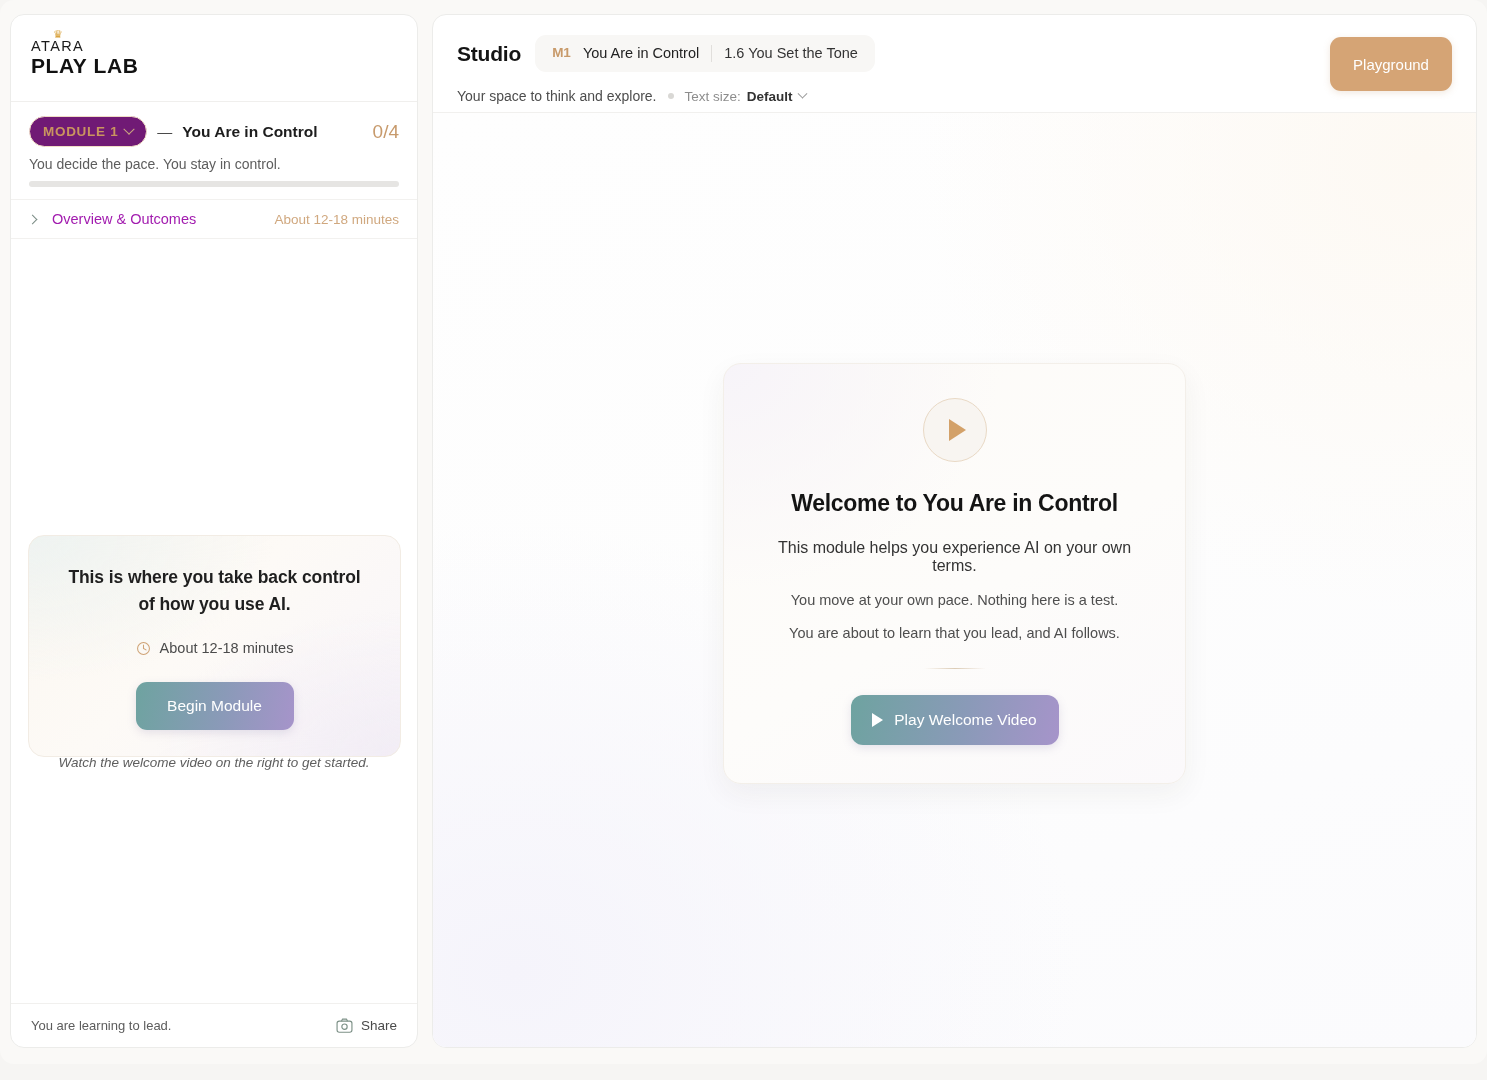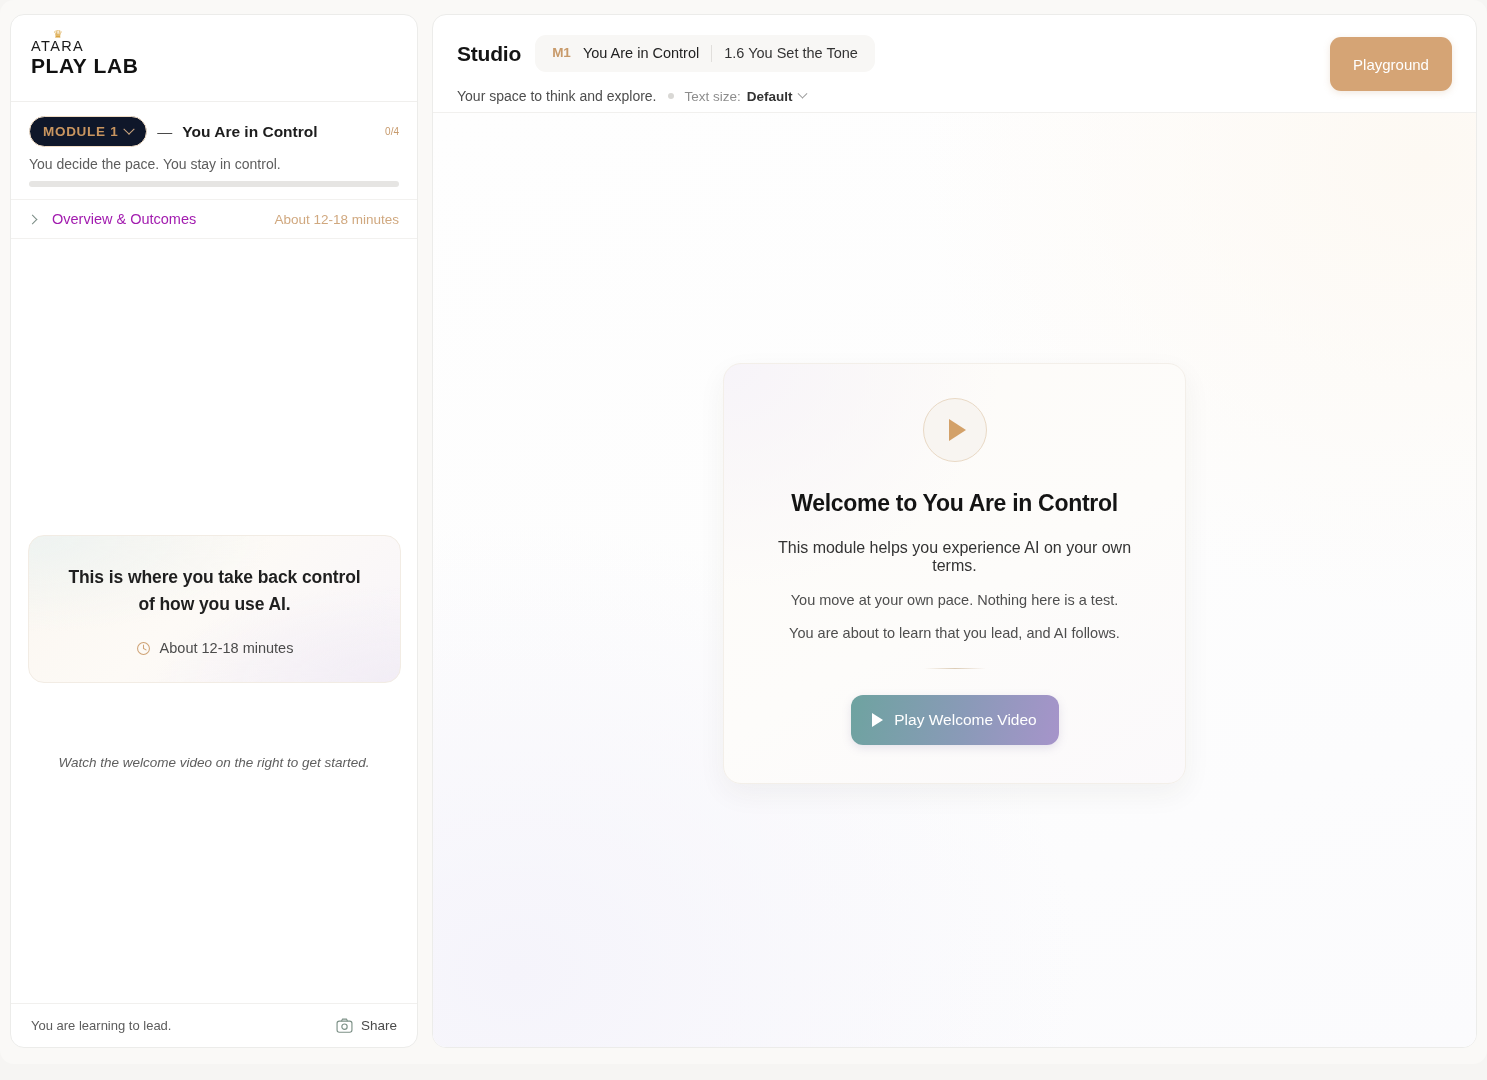--- a/index.html
+++ b/index.html
@@ -92,21 +92,21 @@
   .module-row {
     display: flex;
     align-items: center;
     gap: 10px;
   }
   .module-pill {
     display: inline-flex;
     align-items: center;
     gap: 7px;
     border: 1px solid #f0ddc6;
-    background: #0f172a;
+    background: #701a75;
     border-radius: 999px;
     padding: 7px 13px;
     color: #c9955f;
     font-size: 13.5px;
     font-weight: 700;
     letter-spacing: 0.7px;
     cursor: pointer;
   }
   .chev-sm {
     display: inline-block;
@@ -117,21 +117,21 @@
   }
   .module-dash { color: #4a4a4a; font-size: 15px; }
   .module-title {
     font-size: 15.5px;
     font-weight: 700;
     color: #1d1d1d;
   }
   .module-count {
     margin-left: auto;
     color: #c79a6c;
-    font-size: 10px;
+    font-size: 19px;
   }
   .module-sub {
     margin-top: 9px;
     font-size: 14px;
     color: #5d5d5d;
   }
   .progress-track {
     margin-top: 9px;
     height: 6px;
     width: 100%;
@@ -439,20 +439,21 @@
       <div class="sidebar-body">
         <div class="cta-card">
           <div class="cta-title">This is where you take back control of how you use AI.</div>
           <div class="cta-meta">
             <svg class="clock-ico" viewBox="0 0 24 24" fill="none">
               <circle cx="12" cy="12" r="9.5" stroke="#cfa376" stroke-width="1.7"></circle>
               <path d="M12 6.6V12l4 2.2" stroke="#cfa376" stroke-width="1.7" stroke-linecap="round"></path>
             </svg>
             <span>About 12-18 minutes</span>
           </div>
+          <button class="btn-gradient btn-begin">Begin Module</button>
         </div>
         <div class="cta-hint">Watch the welcome video on the right to get started.</div>
       </div>
 
       <div class="sidebar-footer">
         <span>You are learning to lead.</span>
         <button class="share-btn">
           <svg class="cam-ico" viewBox="0 0 24 22" fill="none">
             <rect x="1.1" y="4.6" width="21.8" height="16.3" rx="3.2" stroke="#7d9187" stroke-width="1.7"></rect>
             <path d="M7.6 4.6 9.1 1.6h5.8l1.5 3" stroke="#7d9187" stroke-width="1.7" stroke-linejoin="round"></path>

